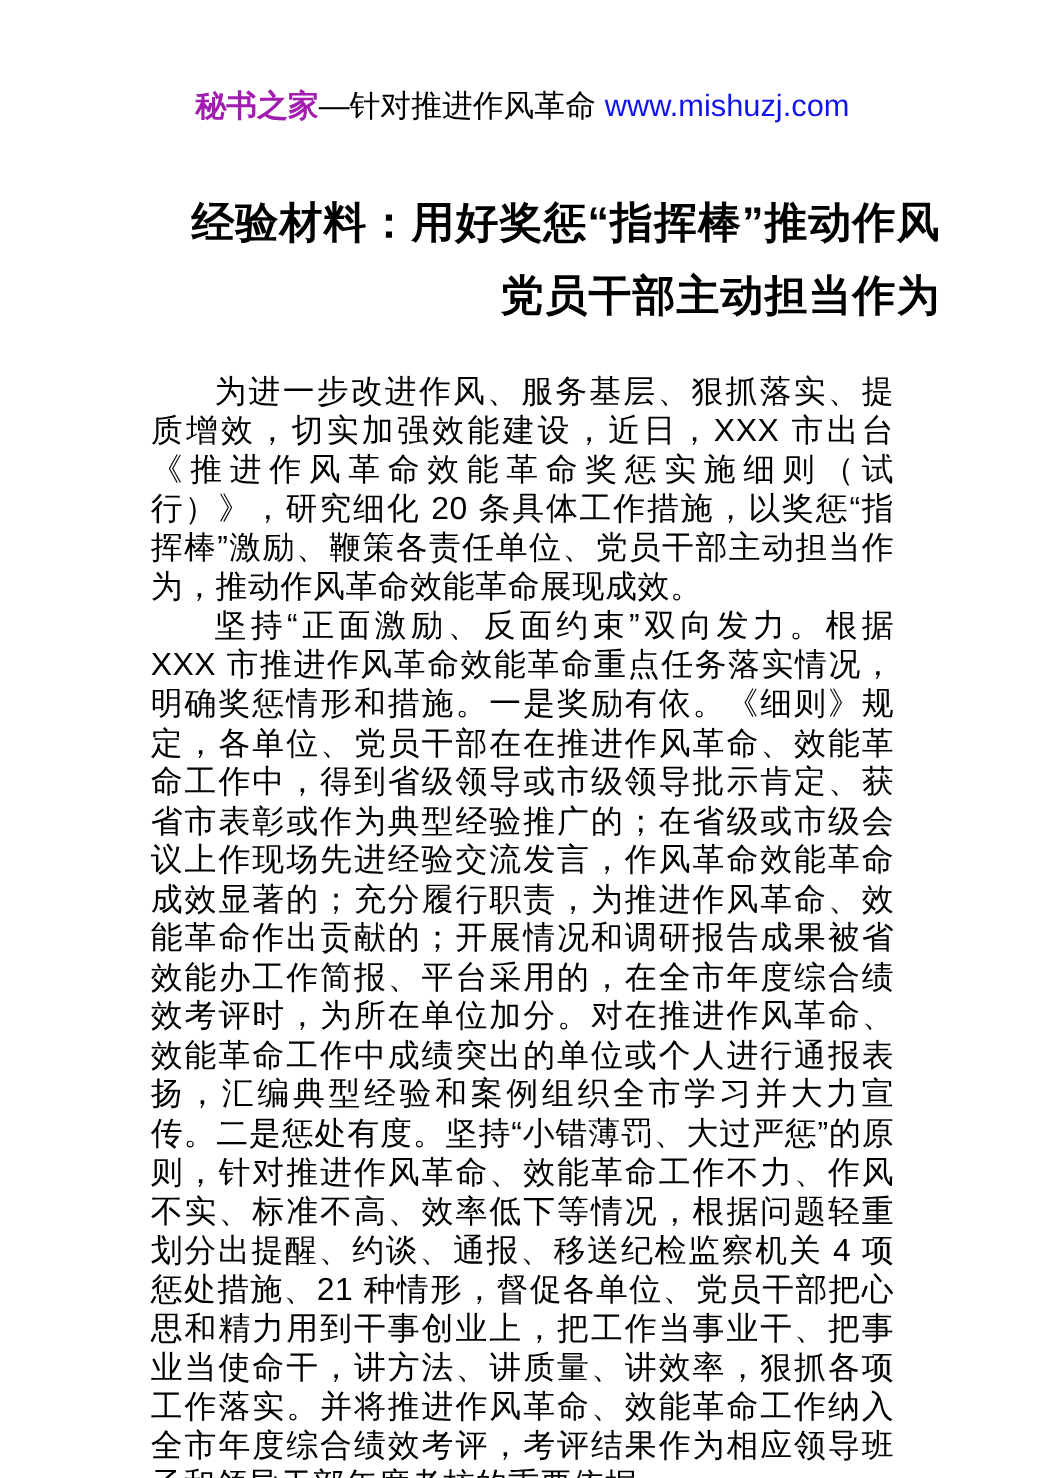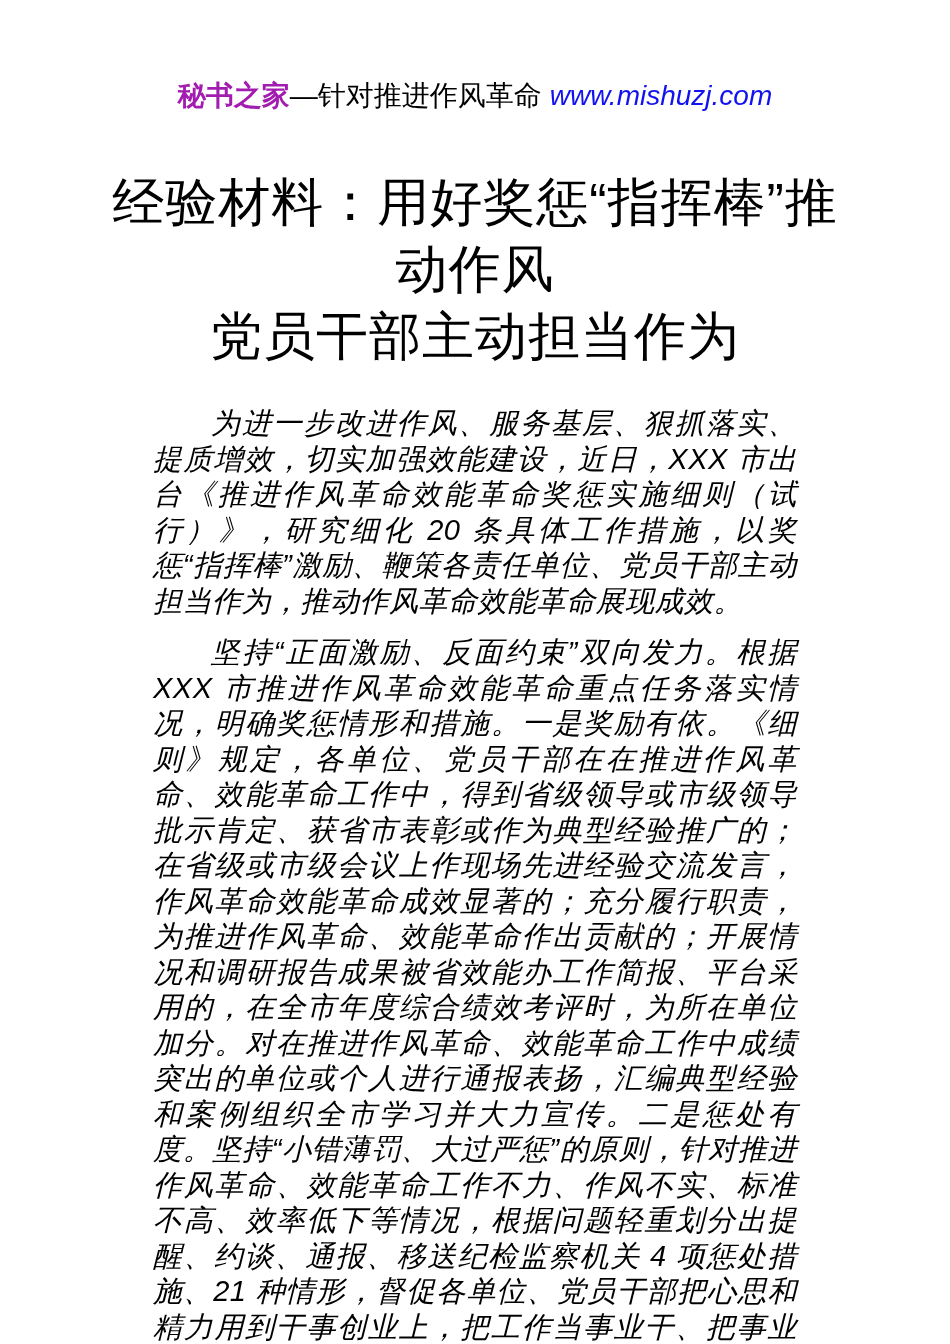--- a/index.html
+++ b/index.html
@@ -30,47 +30,45 @@
   .site-header .sep,
   .site-header .tagline {
     color: #000000;
     font-weight: normal;
   }
   .site-header .url {
     color: #1212ee;
     text-decoration: none;
     margin-left: 8px;
     cursor: pointer;
-    font-style: italic;
   }
   .doc-title {
     width: 760px;
     margin: 58px auto 0 auto;
-    text-align: center;
-    font-size: 52px;
+    text-align: right;
+    font-size: 39px;
     line-height: 67px;
-    font-weight: 400;
+    font-weight: 700;
     letter-spacing: 1px;
   }
   .doc-title .title-line {
     display: block;
   }
   .doc-body {
     width: 676px;
     margin: 36px auto 0 auto;
     font-size: 29px;
     line-height: 35.5px;
     text-align: justify;
     letter-spacing: 0.5px;
   }
   .doc-body p {
-    margin: 16px;
+    margin: 0;
     padding: 0;
     text-indent: 2em;
-    font-style: italic;
   }
 </style>
 </head>
 <body>
 
 <div class="page">
 
   <div class="site-header">
     <span class="brand">秘书之家</span><span class="sep">—</span><span class="tagline">针对推进作风革命</span><a class="url">www.mishuzj.com</a>
   </div>

